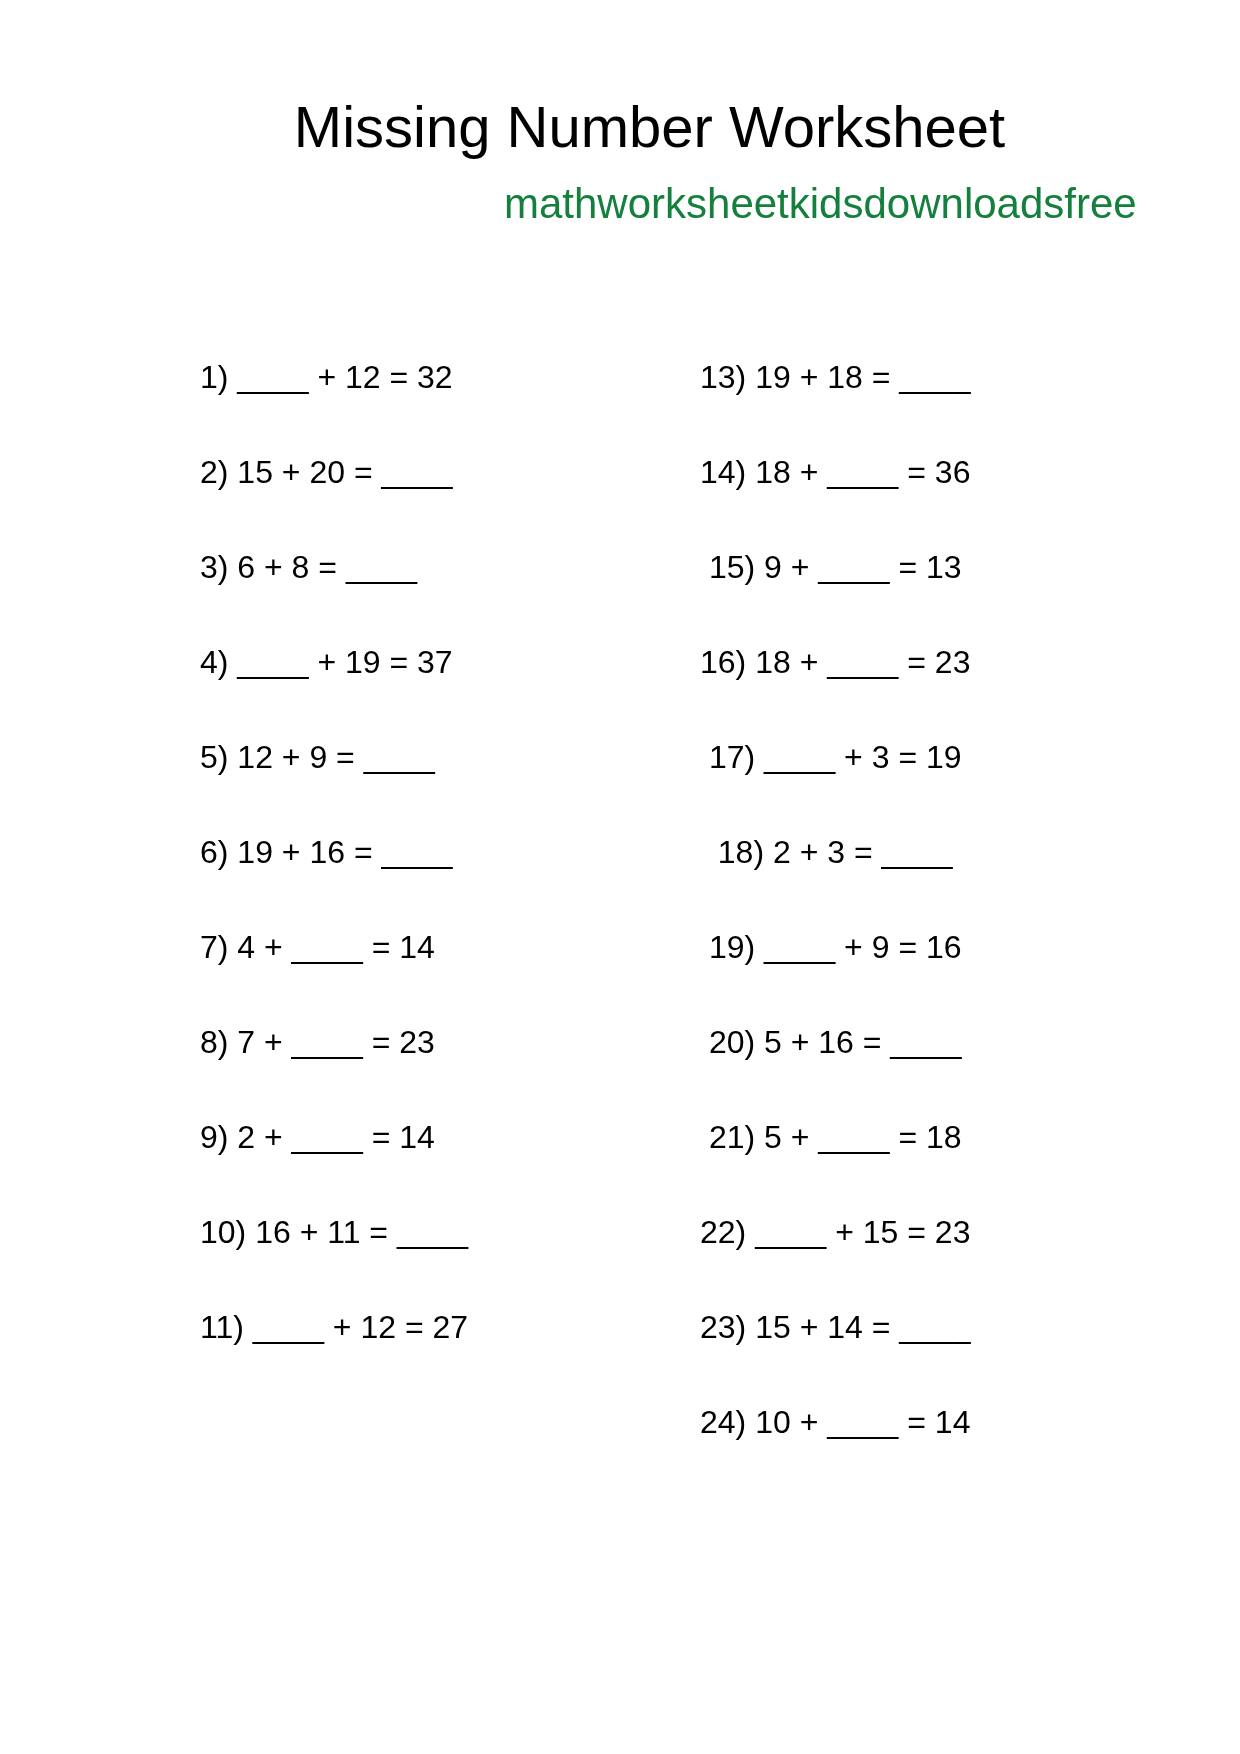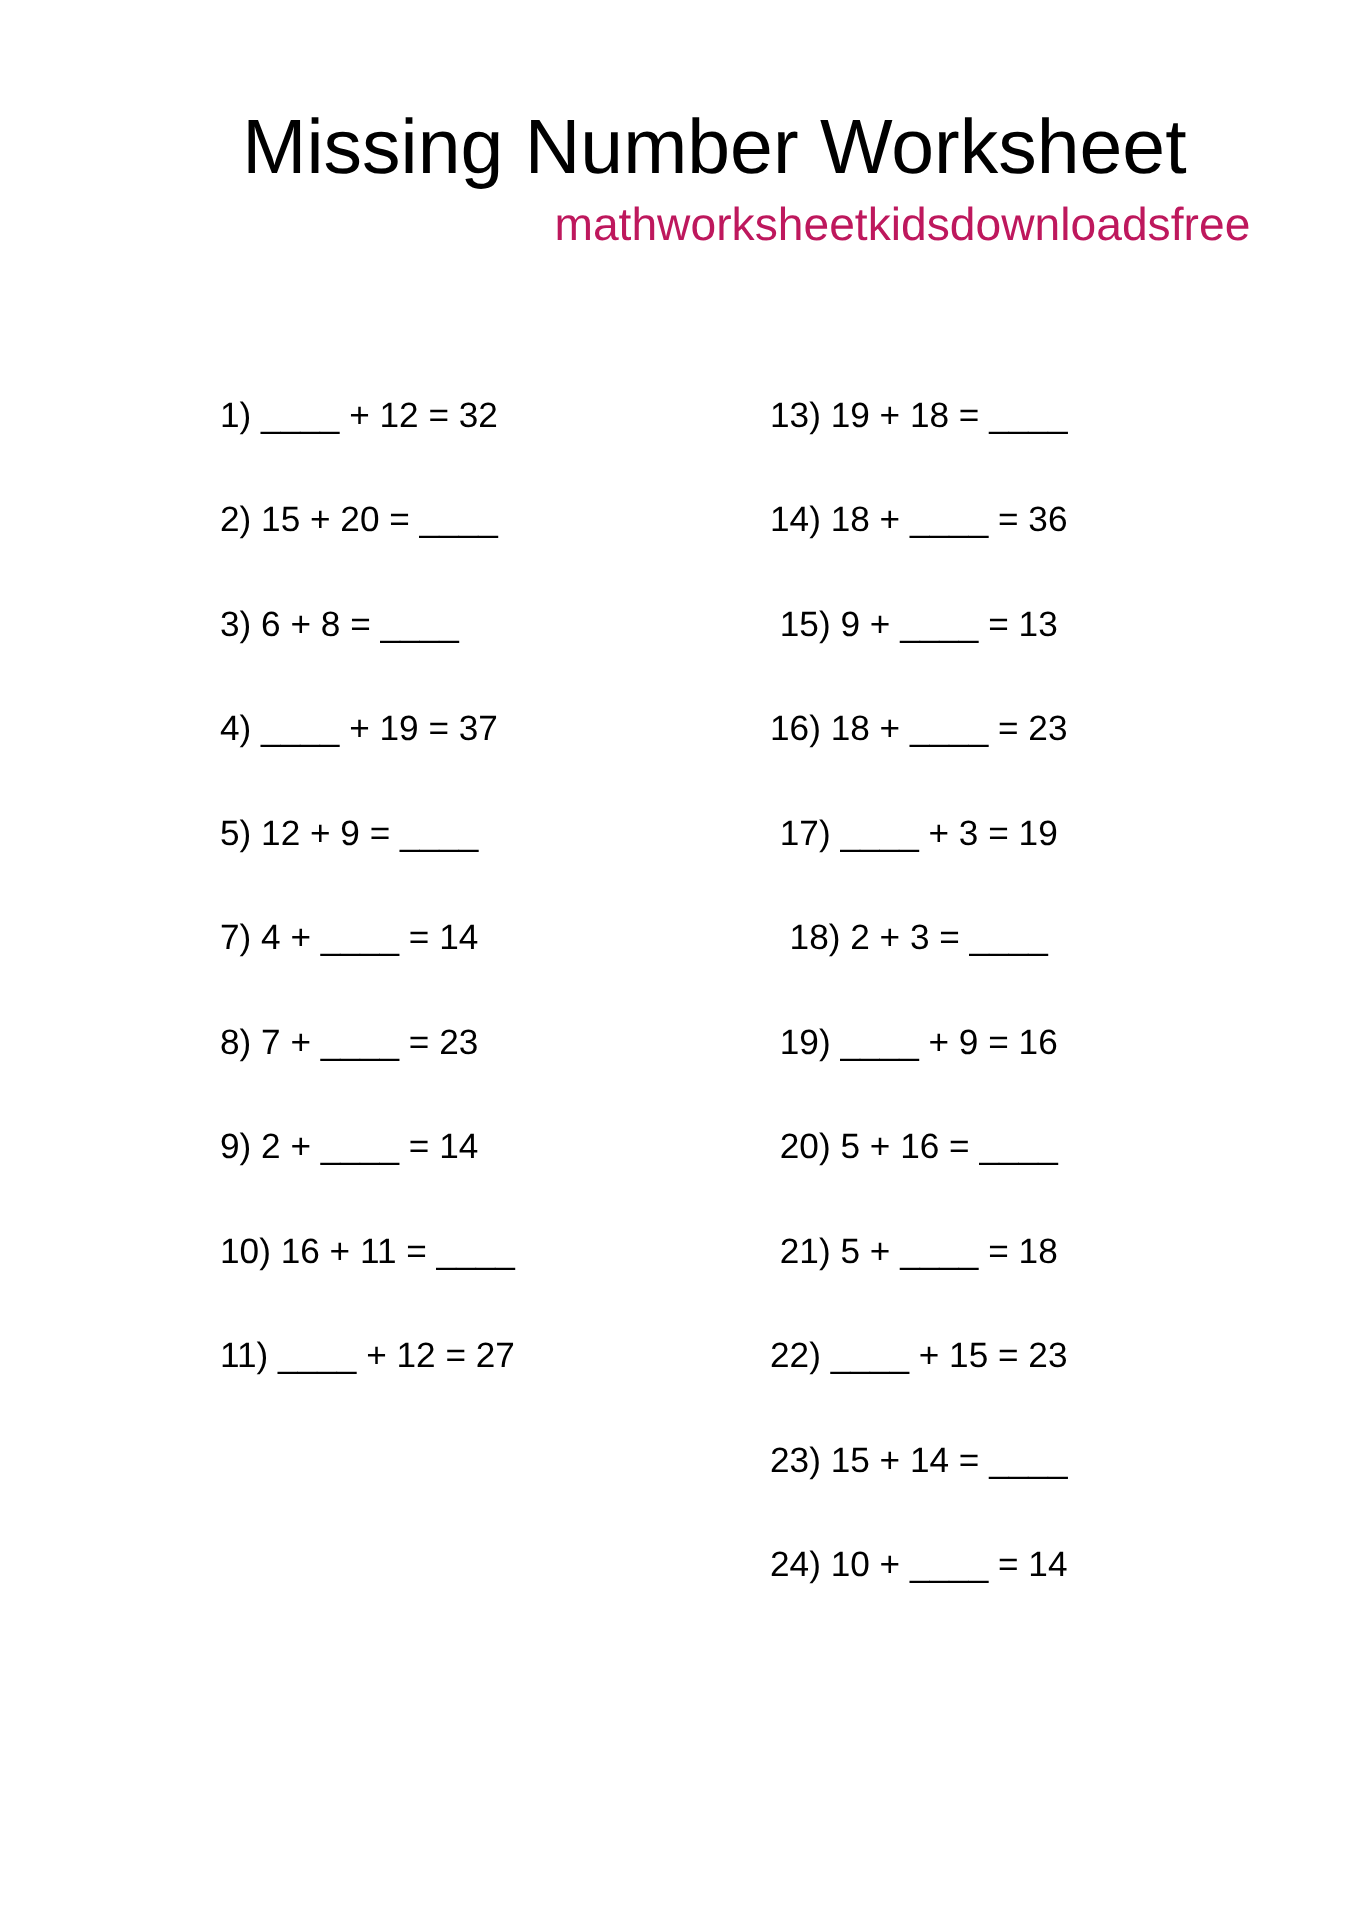--- a/index.html
+++ b/index.html
@@ -1,36 +1,37 @@
 <!DOCTYPE html>
 <html><head>
 <meta charset="utf-8">
 <style>
   html,body{margin:0;padding:0;background:#fff;}
   body{width:1240px;height:1754px;position:relative;font-family:"Liberation Sans",sans-serif;color:#000;overflow:hidden;}
-  .title{position:absolute;left:0;width:1191px;top:98px;text-align:center;font-size:70px;line-height:1;letter-spacing:0px;}
+  .title{position:absolute;left:0;width:1191px;top:98px;text-align:center;font-size:58px;line-height:1;letter-spacing:0px;}
   .title span{margin-left:108px;display:inline-block;}
-  .subtitle{position:absolute;left:504px;top:183px;font-size:42px;color:#be185d;line-height:1;}
+  .subtitle{position:absolute;left:504px;top:183px;font-size:42px;color:#15803d;line-height:1;}
   .col{position:absolute;top:352px;}
   .col.left{left:200px;}
   .col.right{left:700px;text-align:center;}
   .problem{height:95px;font-size:32px;line-height:50px;white-space:pre;}
 </style>
 </head>
 <body>
 
 <div class="title"><span>Missing Number Worksheet</span></div>
 <div class="subtitle">mathworksheetkidsdownloadsfree</div>
 
 <div class="col left">
   <div class="problem">1) ____ + 12 = 32</div>
   <div class="problem">2) 15 + 20 = ____</div>
   <div class="problem">3) 6 + 8 = ____</div>
   <div class="problem">4) ____ + 19 = 37</div>
   <div class="problem">5) 12 + 9 = ____</div>
+  <div class="problem">6) 19 + 16 = ____</div>
   <div class="problem">7) 4 + ____ = 14</div>
   <div class="problem">8) 7 + ____ = 23</div>
   <div class="problem">9) 2 + ____ = 14</div>
   <div class="problem">10) 16 + 11 = ____</div>
   <div class="problem">11) ____ + 12 = 27</div>
 </div>
 
 <div class="col right">
   <div class="problem">13) 19 + 18 = ____</div>
   <div class="problem">14) 18 + ____ = 36</div>

